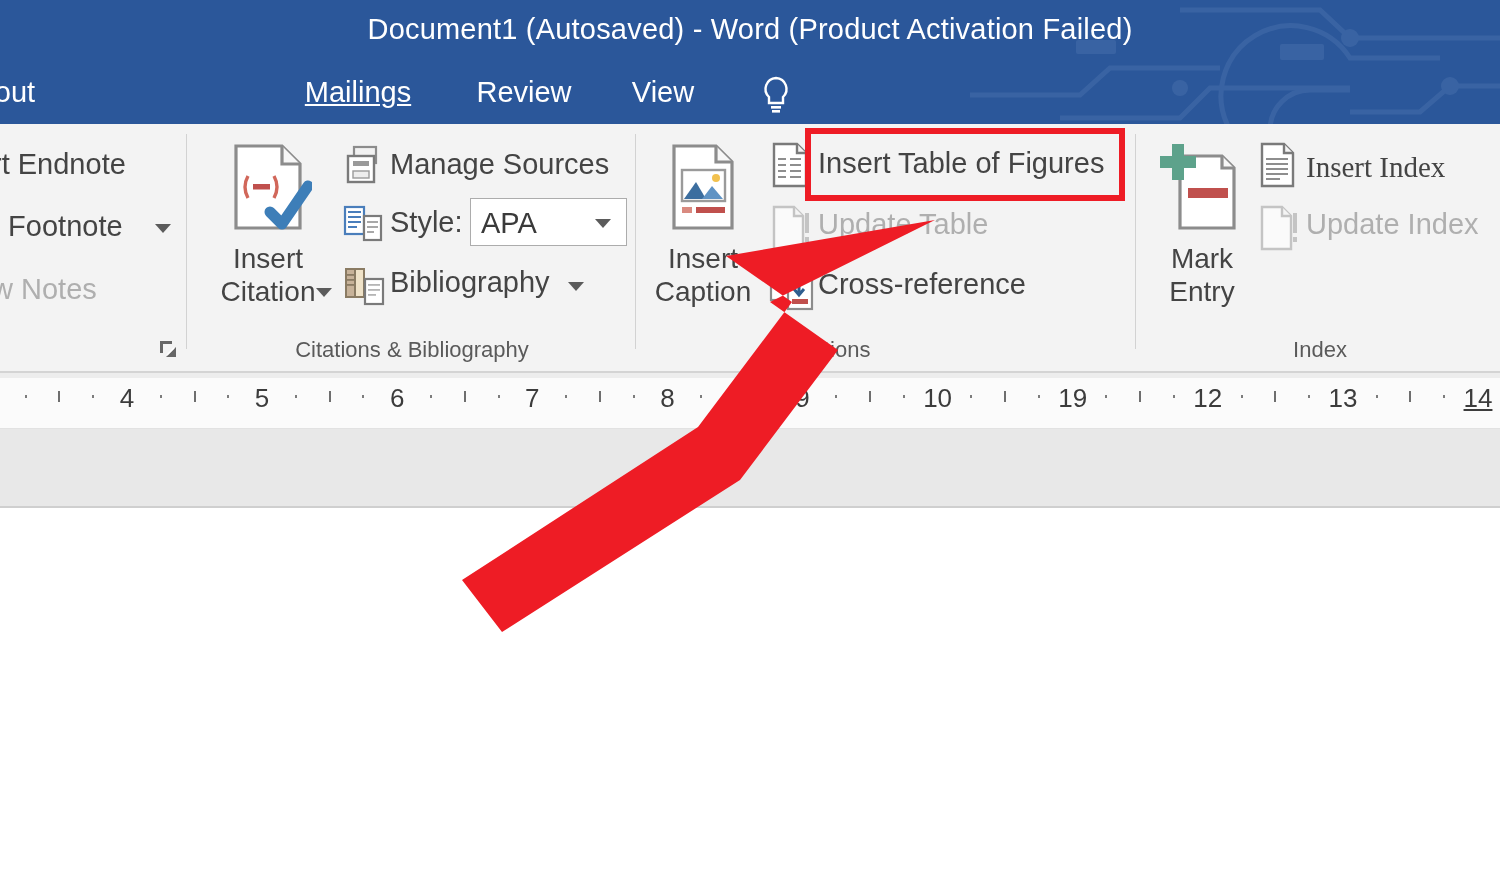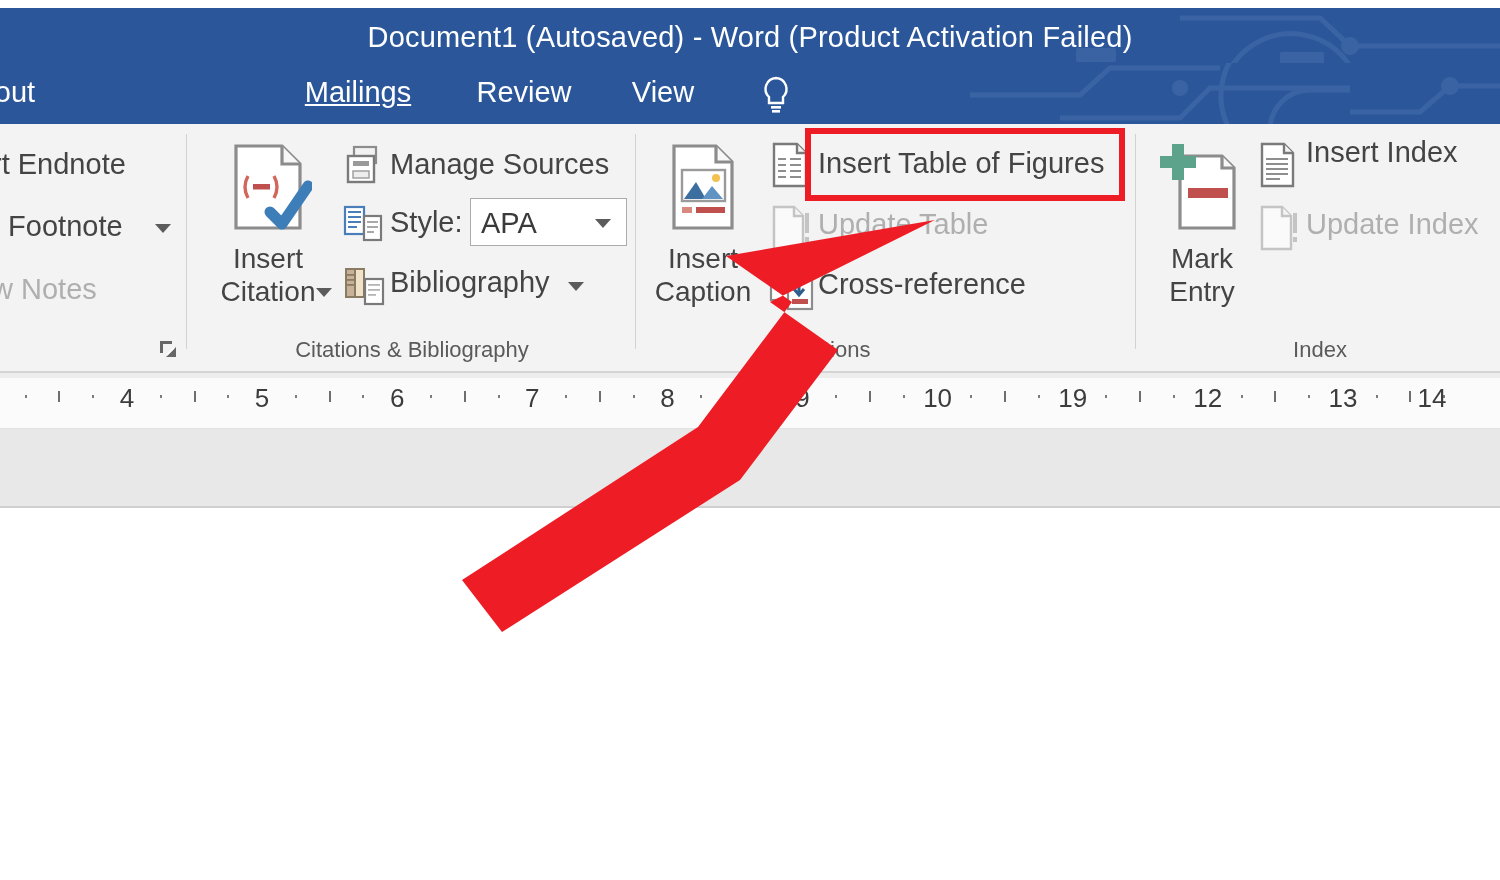--- a/index.html
+++ b/index.html
@@ -5,21 +5,21 @@
   html,body{margin:0;padding:0;}
   body{
     width:1500px;height:880px;overflow:hidden;position:relative;
     background:#ffffff;
     font-family:"Liberation Sans", sans-serif;
     -webkit-font-smoothing:antialiased;
   }
 
   
   #titlebar{
-    position:absolute;left:0;top:8px;width:1500px;height:63px;
+    position:absolute;left:0;top:0;width:1500px;height:63px;
     background:#2B579A;overflow:hidden;
   }
   #titlebar-deco{position:absolute;right:0;top:0;width:620px;height:130px;opacity:.45;}
   #title-text{
     position:absolute;left:0;top:0;width:1500px;height:63px;
     line-height:58px;text-align:center;
     color:#ffffff;font-size:29px;letter-spacing:.2px;white-space:nowrap;
   }
 
   
@@ -318,21 +318,21 @@
   <path d="M4 2 L26 2 L35 11 L35 44 L4 44 Z" fill="#ffffff" stroke="#7A7A7A" stroke-width="2.4"></path>
   <path d="M26 2 L26 11 L35 11" fill="#F4F4F4" stroke="#7A7A7A" stroke-width="2.4"></path>
   <g fill="#8E8E8E">
     <rect x="8" y="16" width="22" height="2"></rect>
       <rect x="8" y="21" width="22" height="2"></rect>
     <rect x="8" y="26" width="22" height="2"></rect>
       <rect x="8" y="31" width="22" height="2"></rect>
     <rect x="8" y="36" width="14" height="2"></rect>
   </g>
 </svg>
-<div class="ribbon-text" style="left:1306px;top:138px;">Insert Index</div>
+<div class="ribbon-text" style="left:1306px;top:153px;font-family:Liberation Serif, serif;">Insert Index</div>
 
 <svg style="position:absolute;left:1258px;top:205px;width:40px;height:46px;" viewBox="0 0 40 46">
   <path d="M4 2 L24 2 L33 11 L33 44 L4 44 Z" fill="#FAFAFA" stroke="#C4C4C4" stroke-width="2.4"></path>
   <path d="M24 2 L24 11 L33 11" fill="#F4F4F4" stroke="#C4C4C4" stroke-width="2.4"></path>
   <rect x="35" y="8" width="4" height="20" fill="#C4C4C4"></rect>
   <rect x="35" y="32" width="4" height="5" fill="#C4C4C4"></rect>
 </svg>
 <div class="ribbon-text dim" style="left:1306px;top:210px;">Update Index</div>
 
 <div class="grp-label" style="left:1190px;top:335px;width:260px;">Index</div>
@@ -376,21 +376,21 @@
       <div class="rtick mid" style="left: 1139.25px;"></div>
       <div class="rtick" style="left: 1173.02px;"></div>
       <div class="rnum" style="left: 1207.8px;">12</div>
       <div class="rtick" style="left: 1240.58px;"></div>
       <div class="rtick mid" style="left: 1274.35px;"></div>
       <div class="rtick" style="left: 1308.12px;"></div>
       <div class="rnum" style="left: 1342.9px;">13</div>
       <div class="rtick" style="left: 1375.67px;"></div>
       <div class="rtick mid" style="left: 1409.45px;"></div>
       <div class="rtick" style="left: 1443.22px;"></div>
-      <div class="rnum" style="left: 1432px;">14</div>
+      <div class="rnum" style="left: 1478px; text-decoration: underline;">14</div>
     </div>
 </div>
 
 <div id="gapband"></div>
 <div id="page"></div>
 
 <div id="redbox"></div>
 
 <svg id="arrow" viewBox="0 0 560 460">
   <path d="M495 40

